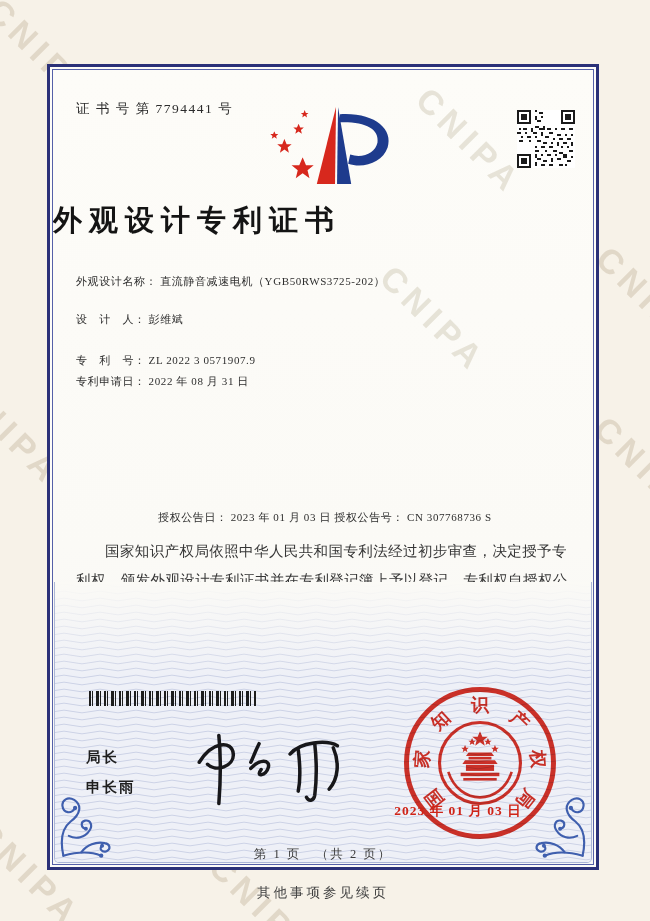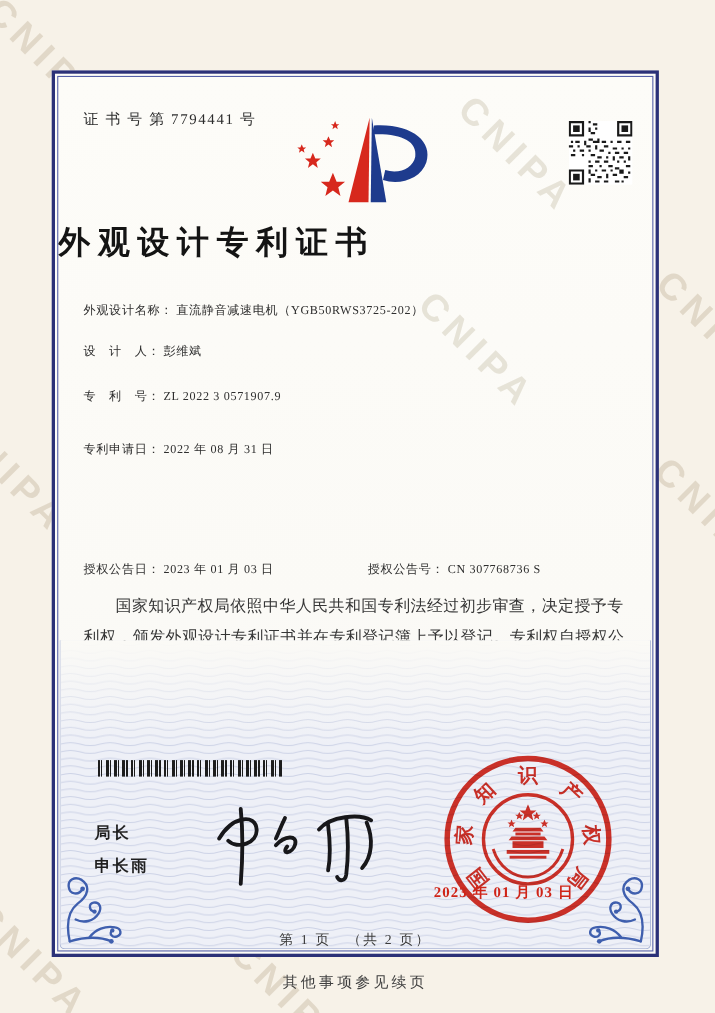--- a/index.html
+++ b/index.html
@@ -39,21 +39,21 @@
   .logo-svg { position:absolute; left:215px; top:32px; }
   .qr-svg   { position:absolute; left:464px; top:40px; }
   .title {
     position:absolute; left:0; top:131px; width:100%;
     text-align:left; font-size:29px; font-weight:bold;
     letter-spacing:7px; color:#141414;
   }
   .row { position:absolute; left:23px; width:505px; font-size:11px; color:#2e2e2e; letter-spacing:0.6px; white-space:nowrap; }
   .row .lbl { color:#2e2e2e; }
   .row .val { margin-left:3px; }
-  .row2-cell { display:inline-block; }
+  .row2-cell { display:inline-block;text-align:right; }
   .paras {
     position:absolute; left:23px; top:467px; width:500px;
     font-size:14.5px; line-height:28.5px; color:#363636; letter-spacing:0.4px;
   }
   .paras p { text-indent:2em; }
   .barcode {
     position:absolute; left:36px; top:621px; width:168px; height:15px;
     background:repeating-linear-gradient(90deg,
       #1d1d1d 0 2px, transparent 2px 3px,
       #1d1d1d 3px 4px, transparent 4px 7px,
@@ -208,21 +208,21 @@
 
     <div class="row" style="top:204px">
       <span class="lbl">外观设计名称：</span><span class="val">直流静音减速电机（YGB50RWS3725-202）</span>
     </div>
     <div class="row" style="top:242px">
       <span class="lbl">设　计　人：</span><span class="val">彭维斌</span>
     </div>
     <div class="row" style="top:283px">
       <span class="lbl">专　利　号：</span><span class="val">ZL 2022 3 0571907.9</span>
     </div>
-    <div class="row" style="top:331px">
+    <div class="row" style="top:304px">
       <span class="lbl">专利申请日：</span><span class="val">2022 年 08 月 31 日</span>
     </div>
     <div class="row" style="top:440px">
       <span class="row2-cell" style="width:255px">
         <span class="lbl">授权公告日：</span><span class="val">2023 年 01 月 03 日</span>
       </span>
       <span class="row2-cell">
         <span class="lbl">授权公告号：</span><span class="val">CN 307768736 S</span>
       </span>
     </div>

